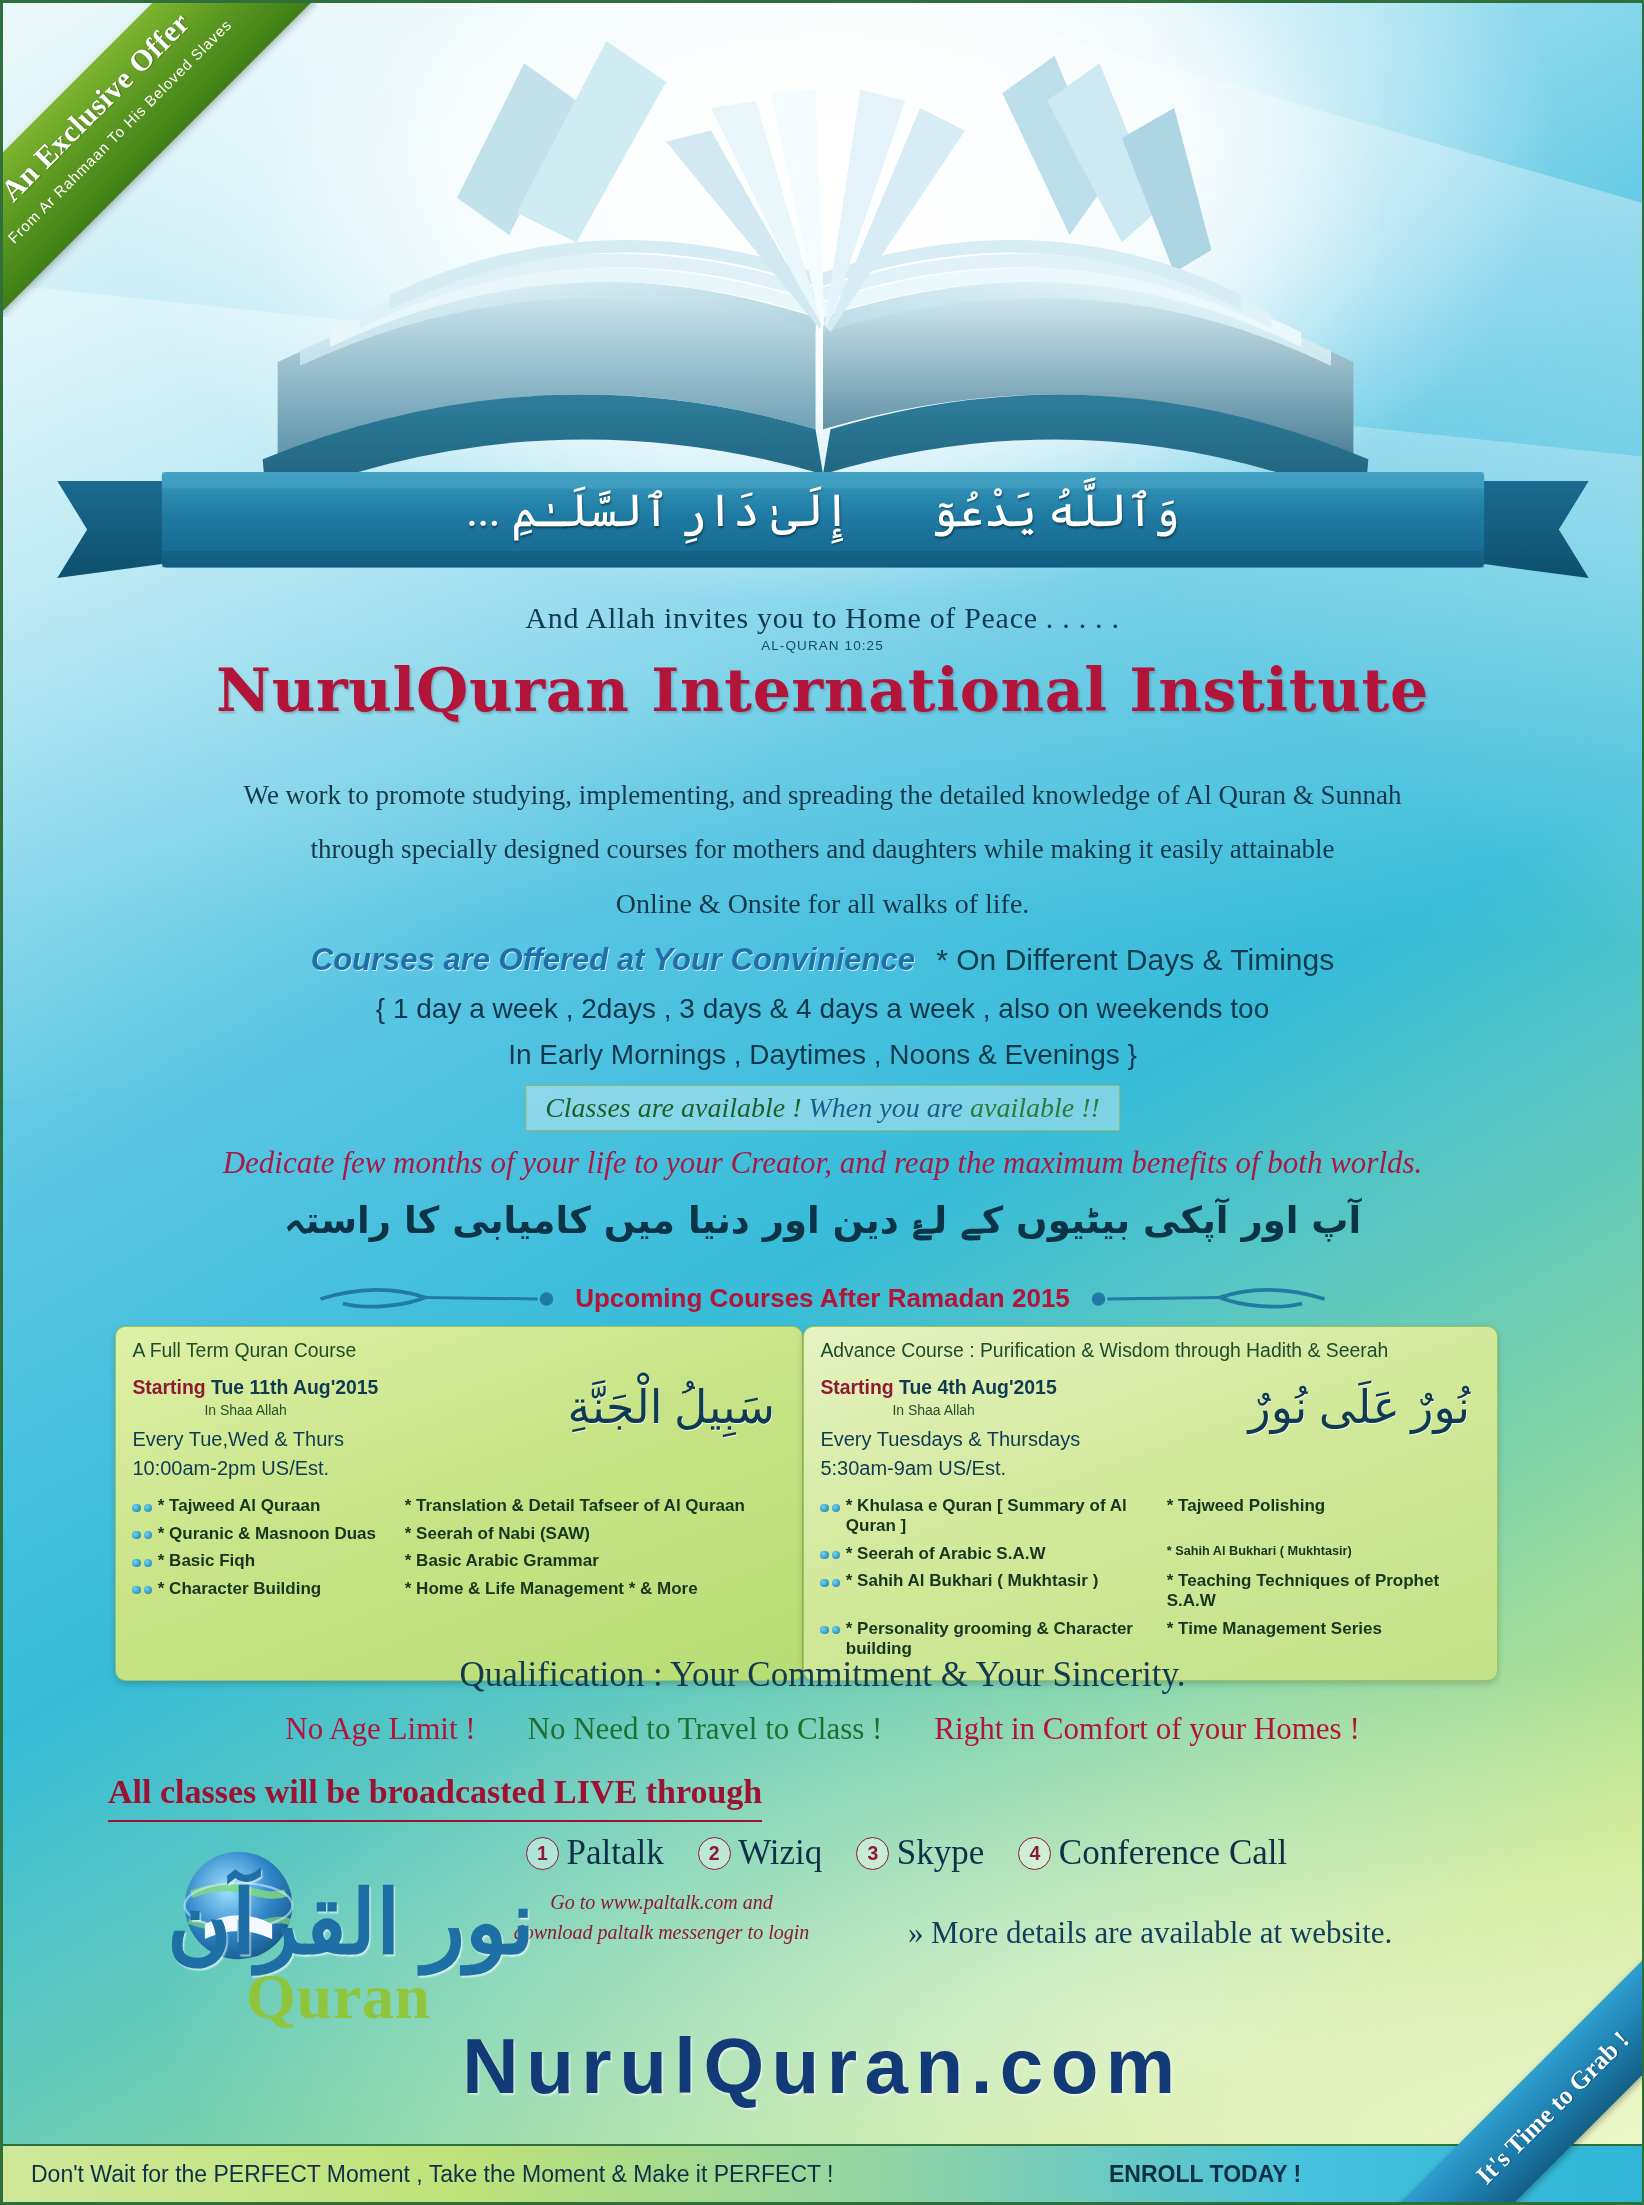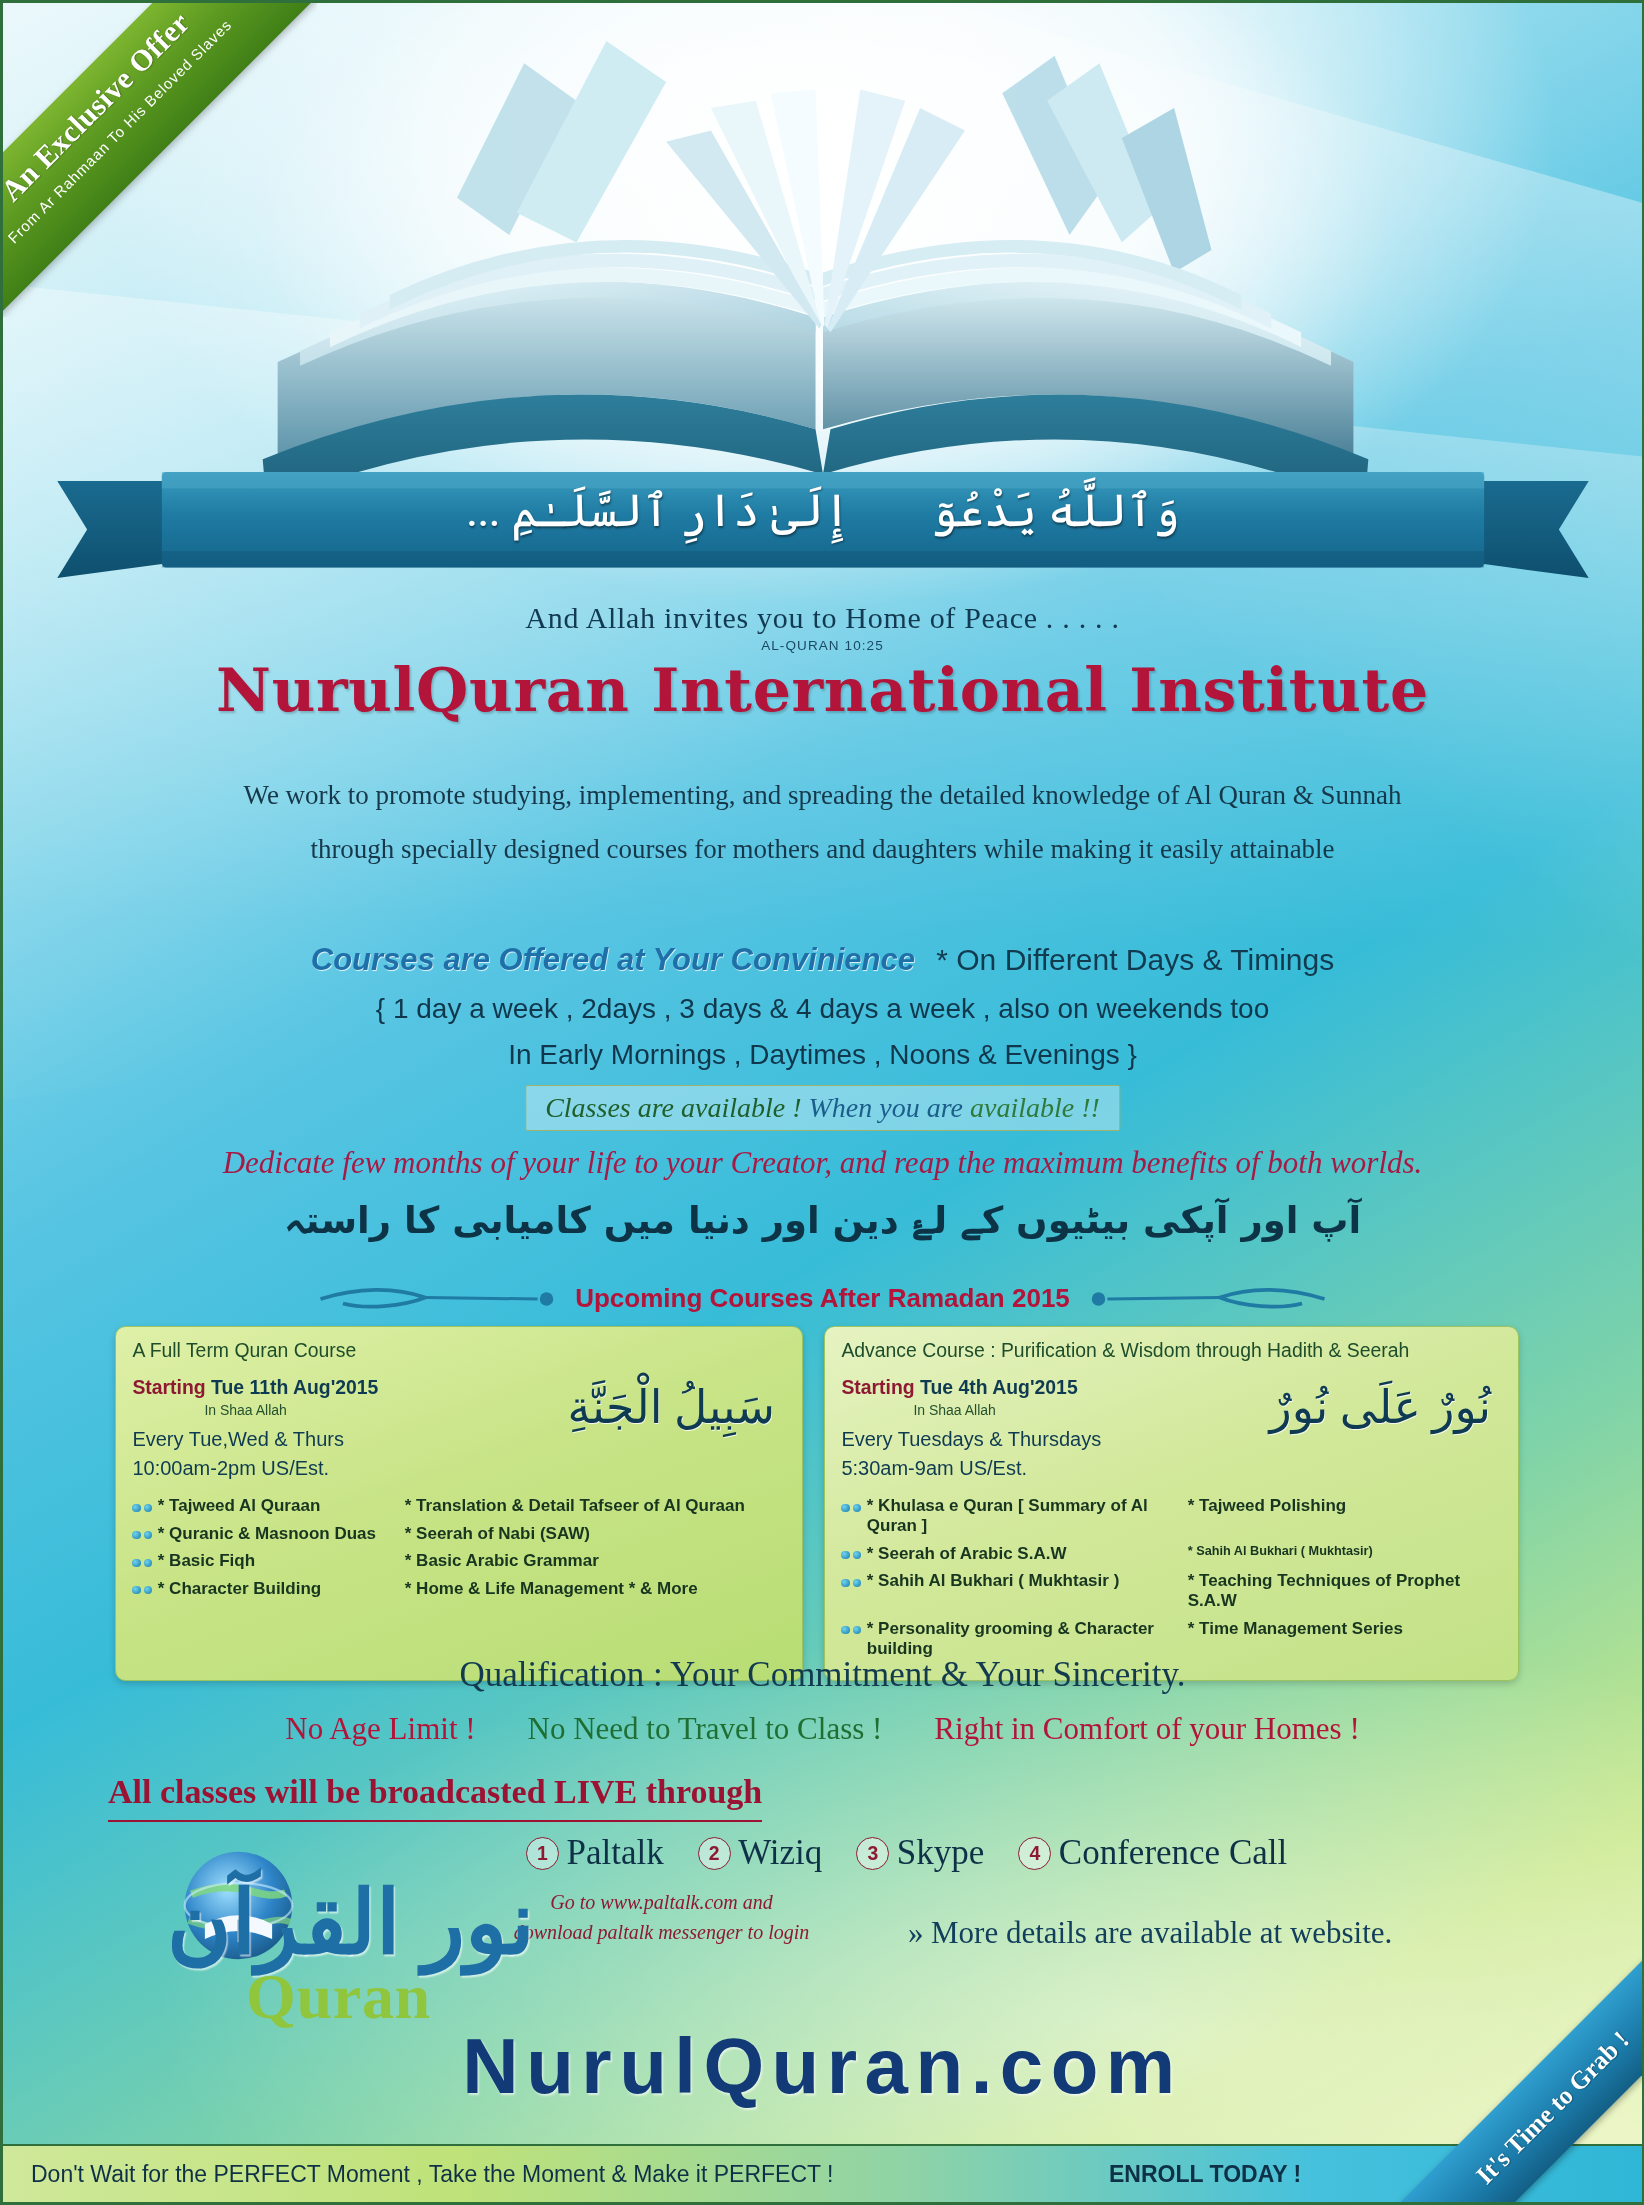--- a/index.html
+++ b/index.html
@@ -178,21 +178,21 @@
   .upcoming {
     position:absolute; top:1280px; left:0; right:0; z-index:25;
     display:flex; align-items:center; justify-content:center; gap:15px;
   }
   .upcoming .label {
     font-size:26px; font-weight:bold; color:#b2143a; white-space:nowrap;
   }
   .flourish { display:block; }
 
   
-  .cards { position:absolute; top:1323px; left:112px; right:112px; z-index:25; display:flex; gap:21px; }
+  .cards { position:absolute; top:1323px; left:112px; right:112px; z-index:25; display:flex; }
   .card {
     position:relative;
     border-radius:10.5px;
     padding:12px 16.4px 13.5px 16.4px;
     box-shadow:0 3px 7.5px rgba(0,0,0,0.18);
   }
   .card.left {
     width:688px; min-height:306px;
     background:linear-gradient(160deg,#dff0a8 0%, #c8e487 45%, #b8dd74 100%);
     border:0.7px solid #9bc35e;
@@ -452,20 +452,21 @@
     </svg>
     <div class="ayah-text">وَٱللَّهُ يَدْعُوٓا۟ إِلَىٰ دَارِ ٱلسَّلَـٰمِ ...</div>
   </div>
   <div class="ayah-trans">And Allah invites you to Home of Peace . . . . .</div>
   <div class="ayah-ref">AL-QURAN 10:25</div>
 
   <div class="inst-title">NurulQuran International Institute</div>
 
   <div class="para-line p1">We work to promote studying, implementing, and spreading the detailed knowledge of Al Quran &amp; Sunnah</div>
   <div class="para-line p2">through specially designed courses for mothers and daughters while making it easily attainable</div>
+  <div class="para-line p3">Online &amp; Onsite for all walks of life.</div>
 
   <div class="conv-row">
     <span class="conv-a">Courses are Offered at Your Convinience</span>
     <span class="conv-b">* On Different Days &amp; Timings</span>
   </div>
   <div class="days-line d1">{ 1 day a week , 2days , 3 days  &amp; 4 days a week ,  also on weekends  too</div>
   <div class="days-line d2">In Early Mornings , Daytimes , Noons &amp; Evenings }</div>
 
   <div class="avail-box">
     <span>Classes are available ! </span><span class="mid">When you are </span><span class="end">available !!</span>

